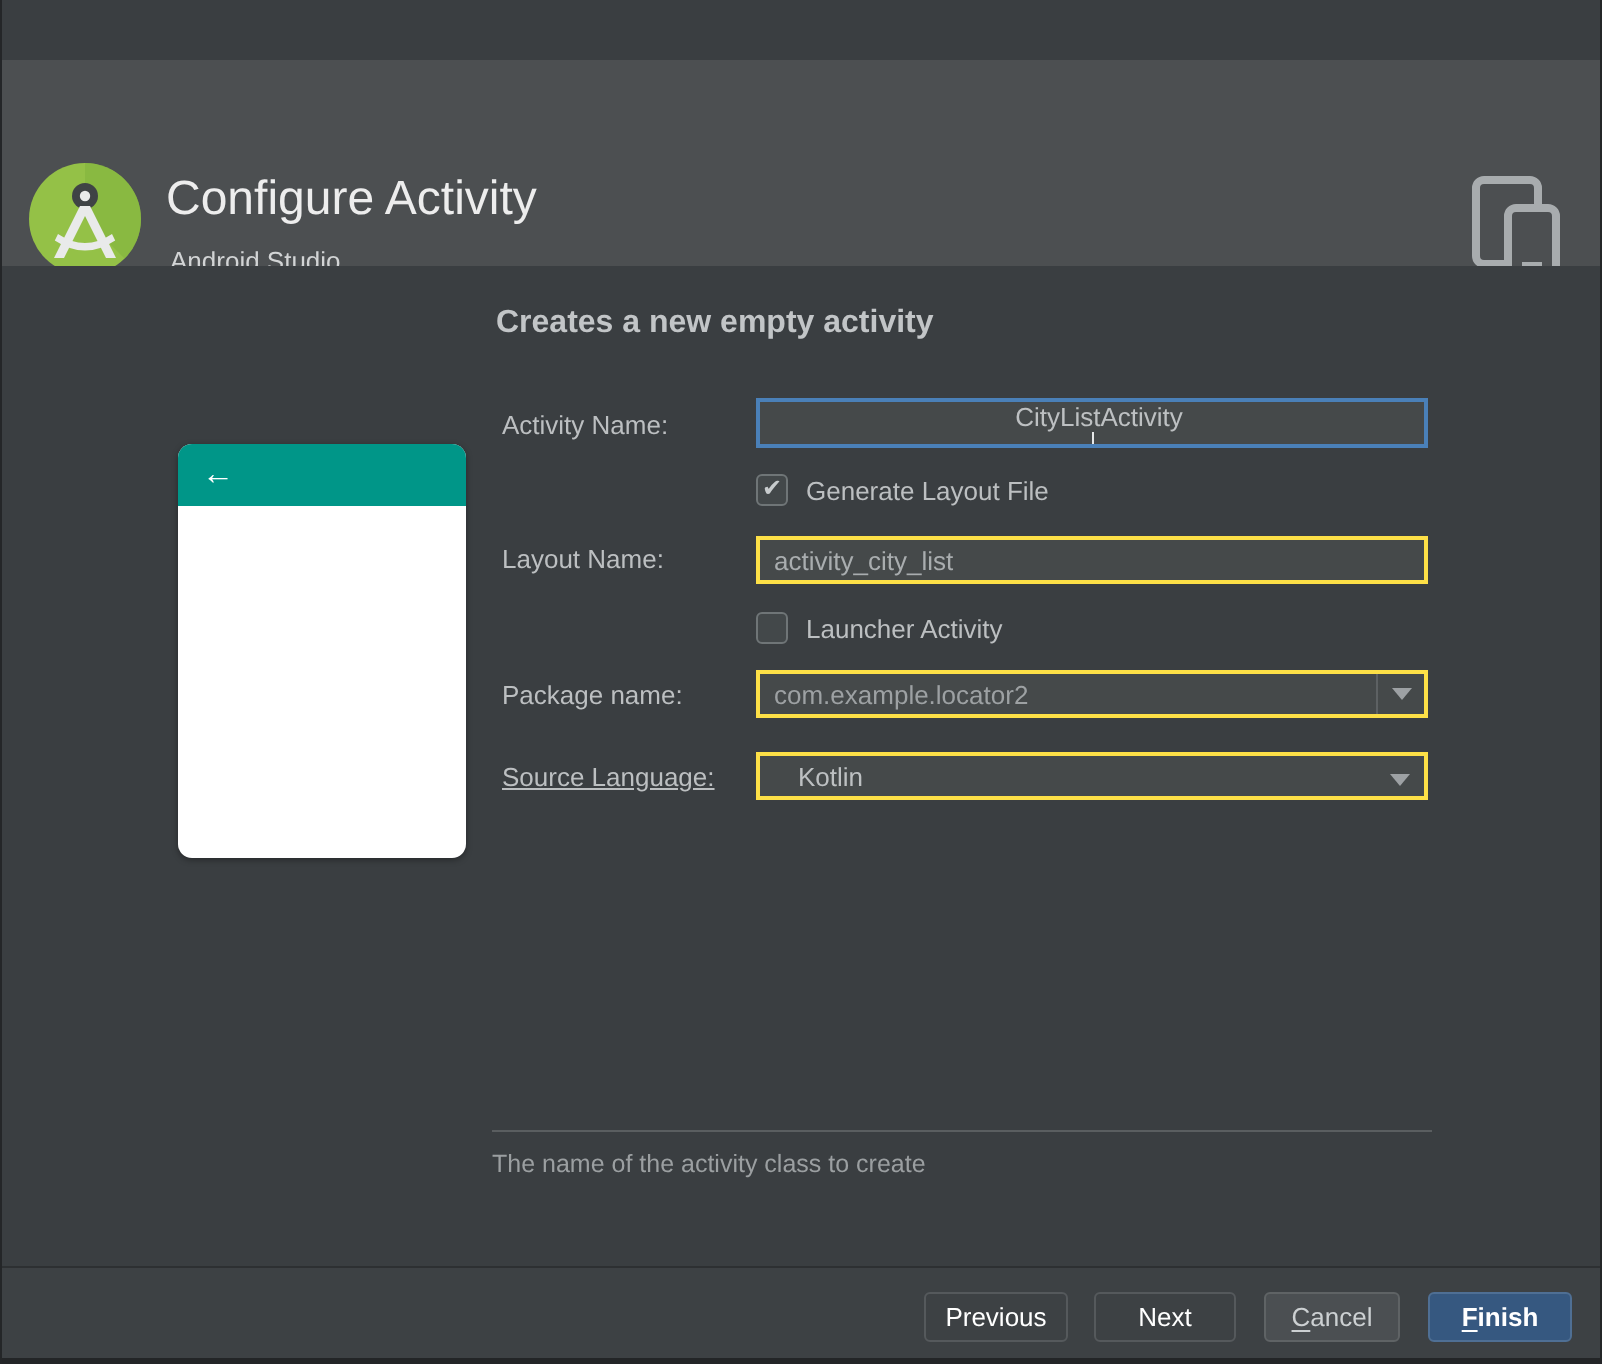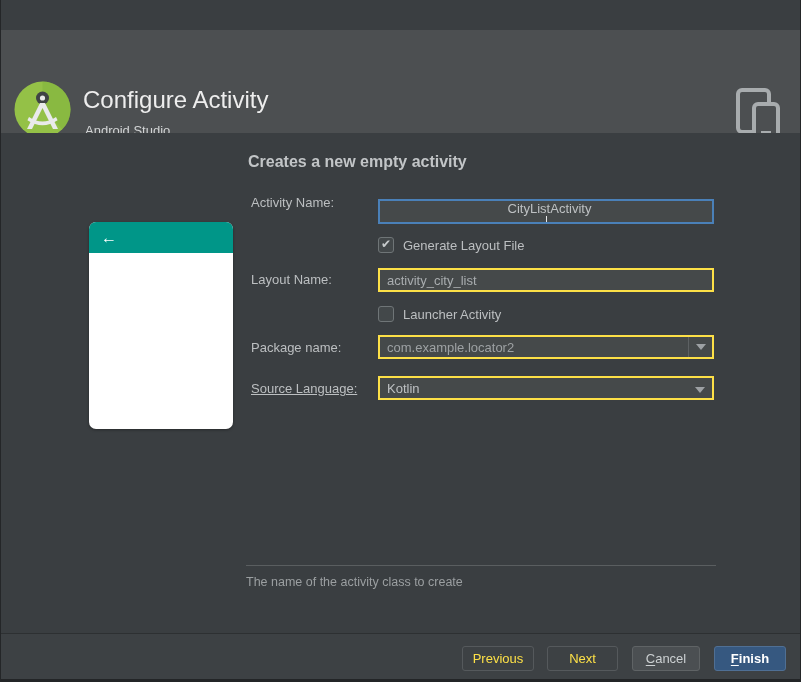--- a/index.html
+++ b/index.html
@@ -57,21 +57,21 @@
   .checkbox-label { margin-left:9px; font-size:13px; color:#bcbfc1; }
 
   .separator { position:absolute; left:245px; top:432px; width:470px; height:1px; background:#5a5e60; }
   .hint { position:absolute; left:245px; top:442px; font-size:12.5px; color:#9b9fa1; }
 
   
   .footer { position:absolute; top:633px; left:0; width:100%; height:49px; background:#3d4144;
             border-top:1px solid #2d3032; border-bottom:3px solid #232527; }
   .btn { position:absolute; top:12px; height:25px; border-radius:3px; font-size:13px;
          display:flex; align-items:center; justify-content:center; background:transparent;
-         border:1px solid #55595c; color:#fde047; }
+         border:1px solid #55595c; color:#ffffff; }
   .btn-previous { left:461px; width:72px; }
   .btn-next { left:546px; width:71px; }
   .btn-cancel { left:631px; width:68px; background:#4b4f52; border:1px solid #5f6365; color:#ccd0d2; }
   .btn-finish { left:713px; width:72px; background:#365880; border:1px solid #4f6f94; color:#ffffff; font-weight:600; }
   .mnemonic { text-decoration:underline; text-underline-offset:2px; }
 </style>
 </head>
 <body>
 
 <div class="window">
@@ -102,21 +102,21 @@
   <div class="body">
 
     <div class="heading">Creates a new empty activity</div>
 
     <div class="preview">
       <div class="preview-bar">
         <span class="back">←</span>
       </div>
     </div>
 
-    <div class="form-label" style="top:62px;text-align:center;">Activity Name:</div>
+    <div class="form-label" style="top:72px;text-align:center;">Activity Name:</div>
     <div class="field focused" style="top:66px; height:25px;">
       <span class="val">CityListActivity</span>
         <span class="caret"></span>
     </div>
 
     <div class="checkbox-row" style="top:104px;">
       <span class="checkbox">
         <span class="mark">✔</span>
       </span>
       <span class="checkbox-label">Generate Layout File</span>
@@ -134,21 +134,21 @@
 
     <div class="form-label" style="top:207px;">Package name:</div>
     <div class="field" style="top:202px;">
       <span class="val" style="color:#9da1a3;">com.example.locator2</span>
       <span class="combo-arrow-btn">
         <span class="tri-down"></span>
       </span>
     </div>
 
     <div class="form-label" style="top:248px;text-decoration:underline;">Source Language:</div>
-    <div class="field" style="top:243px;">
+    <div class="field" style="top:243px;padding-left:12px;">
       <span class="val">Kotlin</span>
       <span class="combo-arrow-plain tri-down"></span>
     </div>
 
     <div class="separator"></div>
     <div class="hint">The name of the activity class to create</div>
   </div>
 
   <div class="footer">
     <div class="btn btn-previous">Previous</div>

